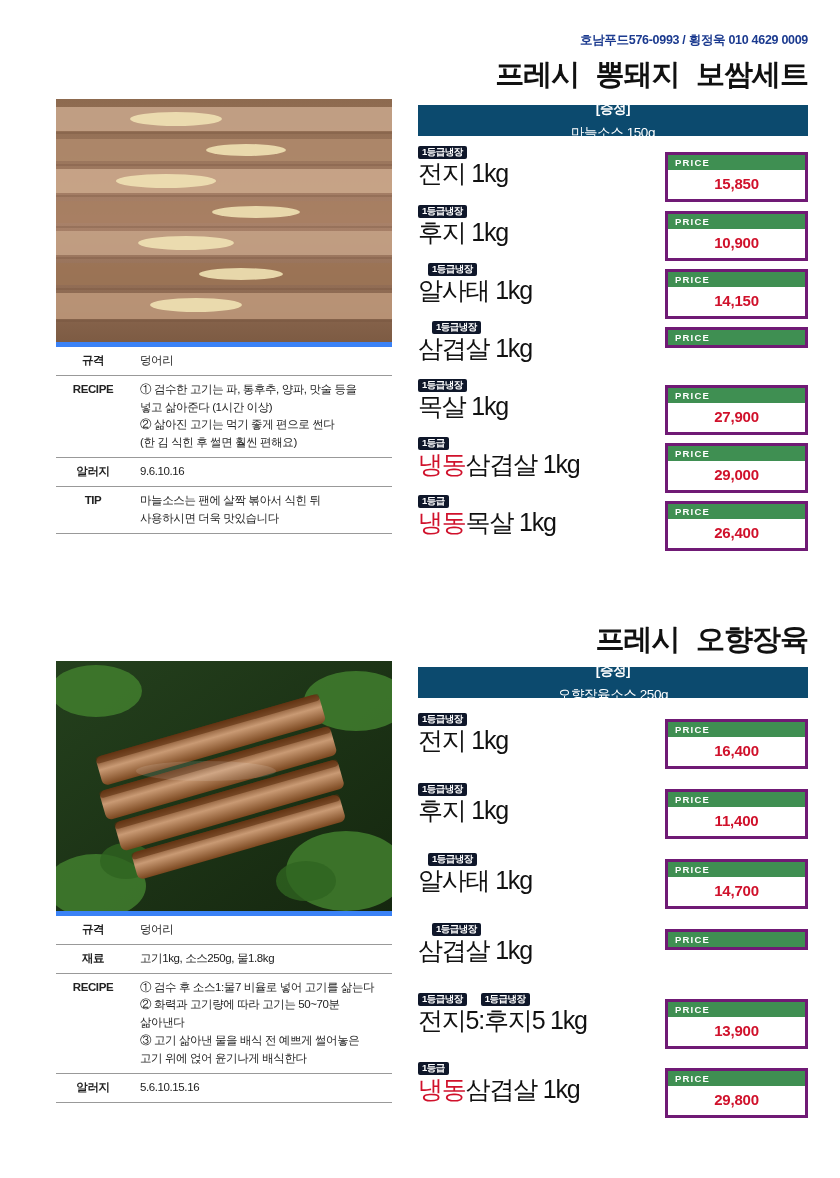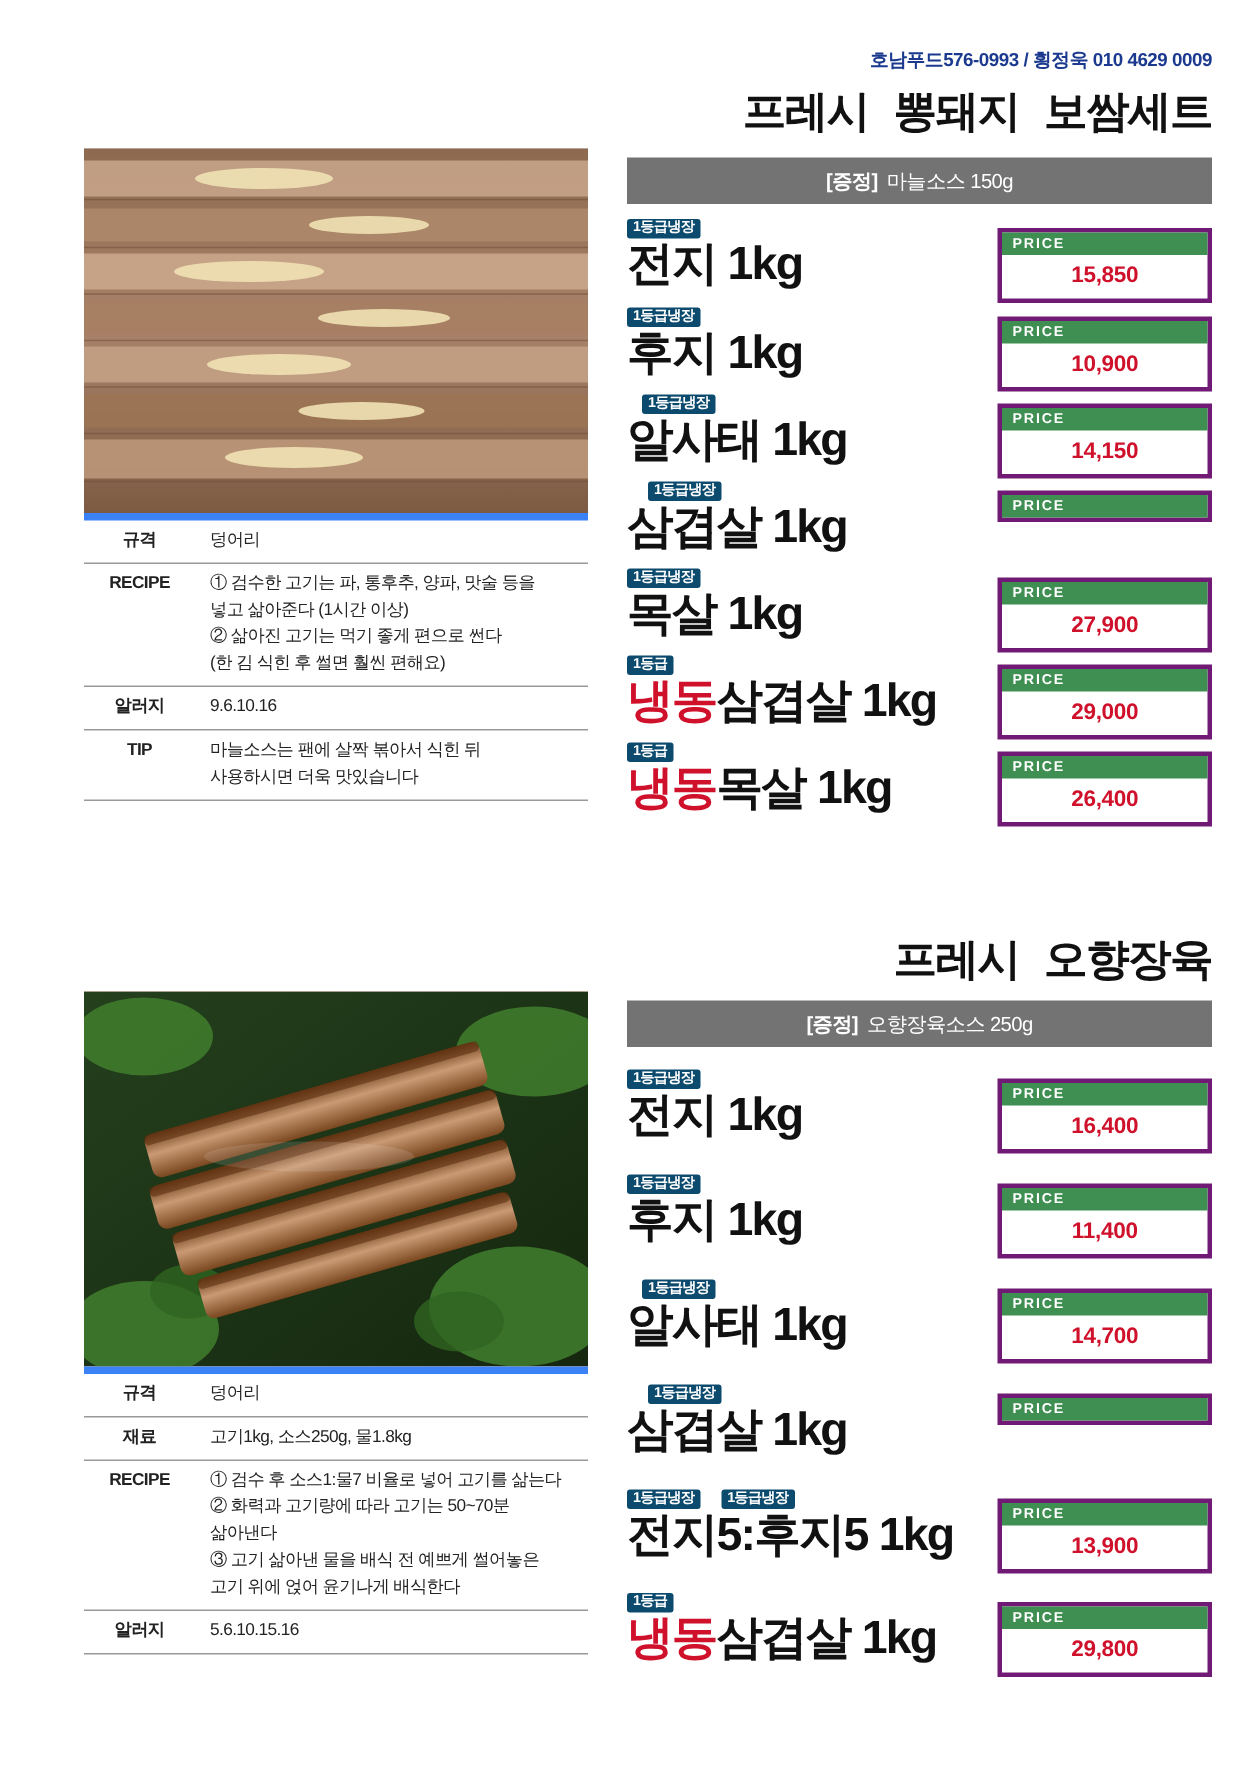--- a/index.html
+++ b/index.html
@@ -38,28 +38,29 @@
     color: #111;
     white-space: nowrap;
     font-family: Liberation Mono, monospace;
   }
   #title1 { top: 55px; }
   #title2 { top: 620px; }
 
   
   .gift-bar {
     position: absolute;
-    background: #737373;
+    background: #0c4a6e;
     color: #ffffff;
     font-size: 13.5px;
     letter-spacing: -0.4px;
     display: flex;
     align-items: center;
     justify-content: center;
     gap: 6px;
+    flex-direction: column;
   }
   .gift-bar .tag { font-weight: bold; }
   #gift1 { left: 418px; top: 105px; width: 390px; height: 31px; }
   #gift2 { left: 418px; top: 667px; width: 390px; height: 31px; }
 
   
   .photo {
     position: absolute;
     overflow: hidden;
     background: #7a5c46;
@@ -94,34 +95,34 @@
     white-space: nowrap;
   }
   .info-table tr td:last-child { padding-left: 10px; color: #222; }
   .info-table tr + tr td { border-top: none; }
 
   
   .prod-row { position: absolute; left: 418px; width: 390px; height: 58px; }
   .prod-left { position: absolute; left: 0; top: 0; width: 215px; }
   .grade {
     display: inline-block;
-    background: #0c4a6e;
+    background: #0f172a;
     color: #fff;
     font-size: 9.5px;
     font-weight: bold;
     letter-spacing: -0.5px;
     padding: 1px 4px 1.5px;
     border-radius: 2px;
     line-height: 1.1;
     margin-bottom: 1px;
   }
   .grade-row { display: flex; gap: 14px; align-items: flex-end; }
   .pname {
-    font-size: 31px;
-    font-weight: bold;
+    font-size: 25px;
+    font-weight: normal;
     letter-spacing: -1.2px;
     color: #111;
     line-height: 1.05;
     white-space: nowrap;
   }
   .pname .frozen { color: #d0112b; }
 
   
   .price-box {
     position: absolute;

